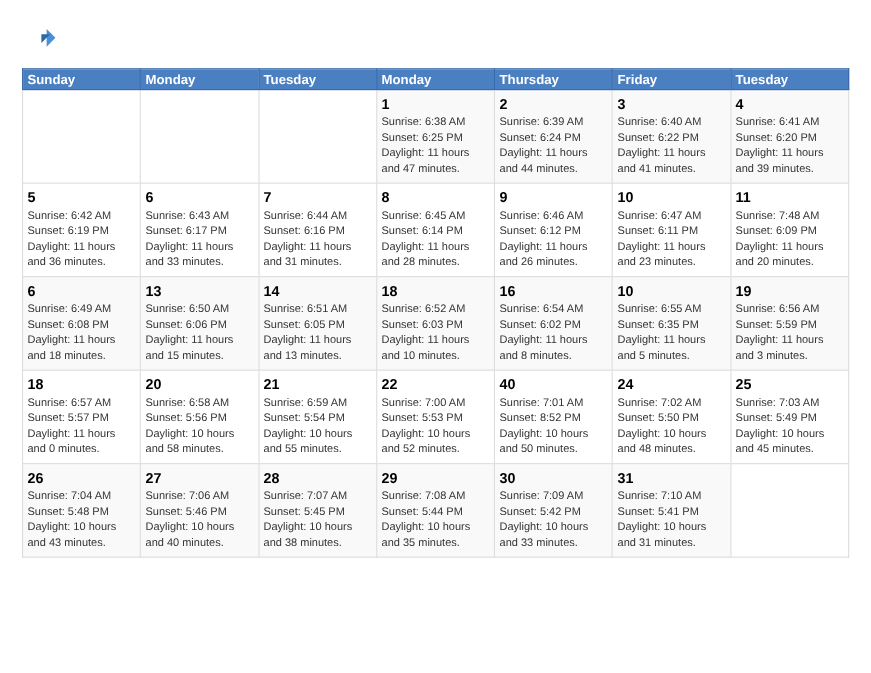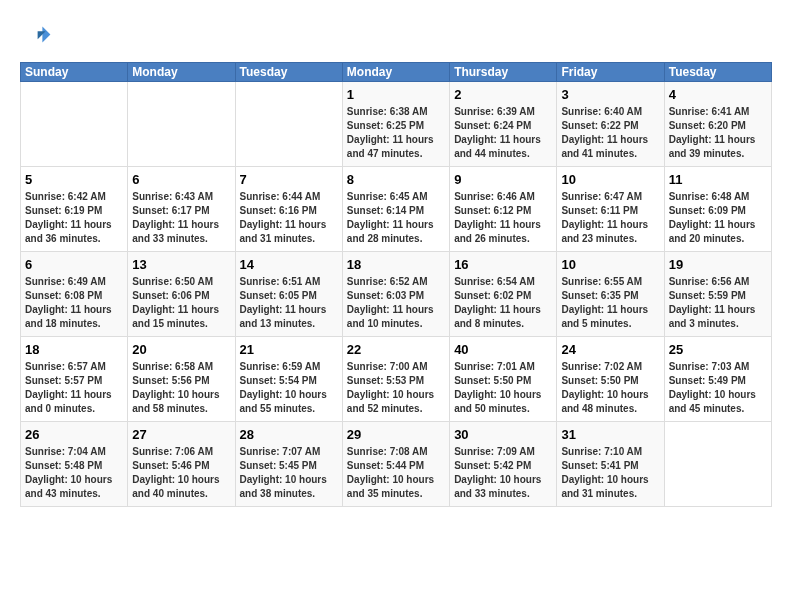--- a/index.html
+++ b/index.html
@@ -81,21 +81,20 @@
     }
     .day-num {
       font-weight: bold;
       font-size: 13px;
       margin-bottom: 3px;
     }
     .day-info {
       font-size: 10px;
       color: #333;
       line-height: 1.4;
-      font-weight: bold;
     }
     .empty {
       background: #fff;
     }
   </style>
 </head>
 <body>
 
 <div class="header">
   <div class="logo">
@@ -188,21 +187,21 @@
 Daylight: 11 hours and 26 minutes.</div>
         </td>
         <td>
           <div class="day-num">10</div>
           <div class="day-info">Sunrise: 6:47 AM
 Sunset: 6:11 PM
 Daylight: 11 hours and 23 minutes.</div>
         </td>
         <td>
           <div class="day-num">11</div>
-          <div class="day-info">Sunrise: 6:48 AM
+          <div class="day-info">Sunrise: 7:48 AM
 Sunset: 6:09 PM
 Daylight: 11 hours and 20 minutes.</div>
         </td>
       </tr>
       <tr>
         <td>
           <div class="day-num">6</div>
           <div class="day-info">Sunrise: 6:49 AM
 Sunset: 6:08 PM
 Daylight: 11 hours and 18 minutes.</div>
@@ -265,21 +264,21 @@
         </td>
         <td>
           <div class="day-num">22</div>
           <div class="day-info">Sunrise: 7:00 AM
 Sunset: 5:53 PM
 Daylight: 10 hours and 52 minutes.</div>
         </td>
         <td>
           <div class="day-num">40</div>
           <div class="day-info">Sunrise: 7:01 AM
-Sunset: 5:50 PM
+Sunset: 8:52 PM
 Daylight: 10 hours and 50 minutes.</div>
         </td>
         <td>
           <div class="day-num">24</div>
           <div class="day-info">Sunrise: 7:02 AM
 Sunset: 5:50 PM
 Daylight: 10 hours and 48 minutes.</div>
         </td>
         <td>
           <div class="day-num">25</div>

